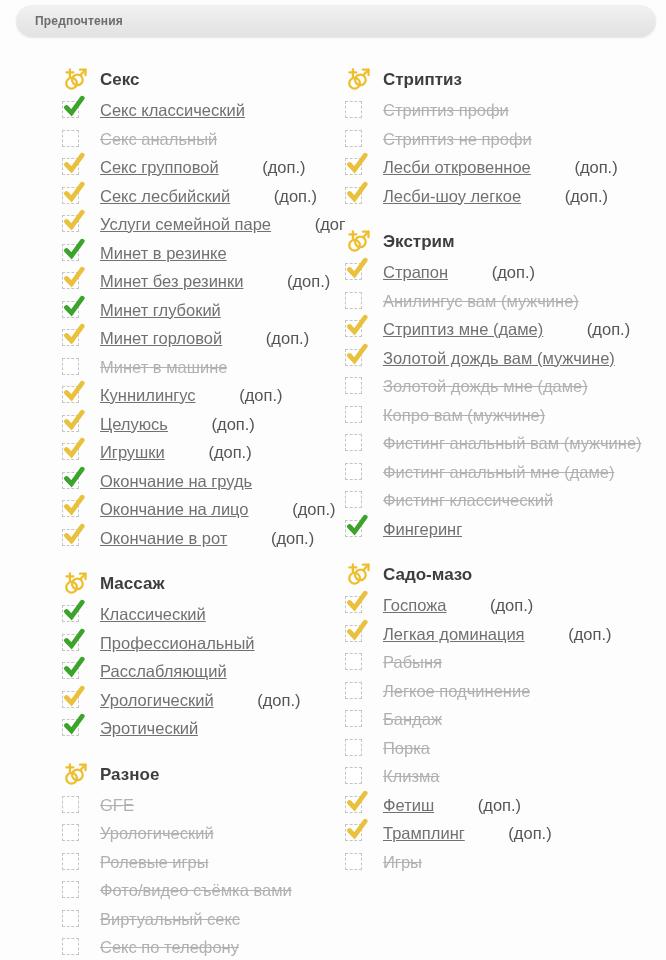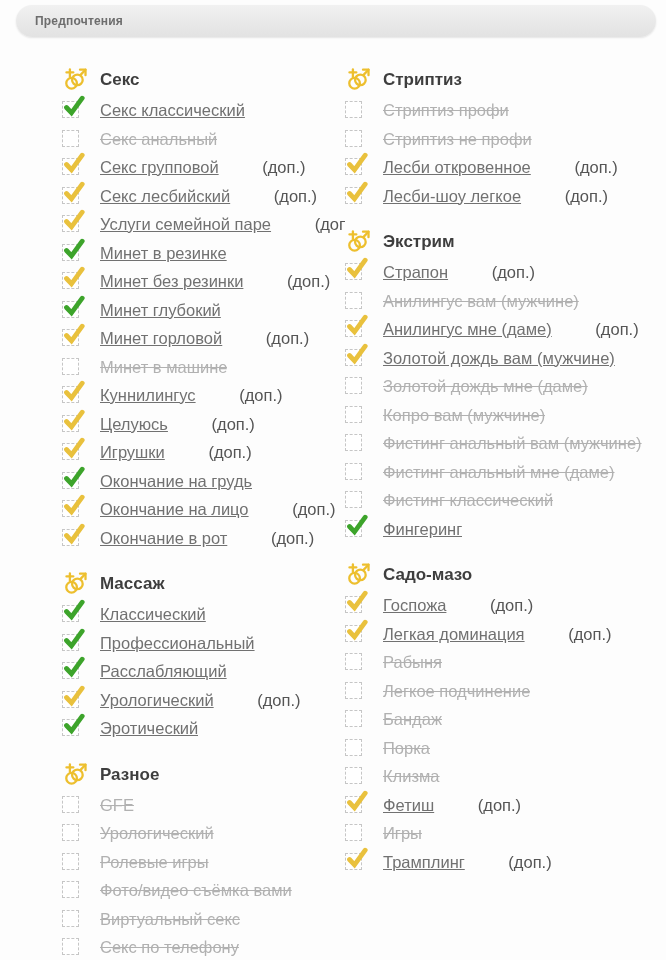--- a/index.html
+++ b/index.html
@@ -390,21 +390,21 @@
           <div class="item">
             <span class="checkbox"></span>
             <span class="label"><span class="struck">Анилингус вам (мужчине)</span></span>
           </div>
           <div class="item">
             <span class="checkbox">
               <svg class="check-svg" viewBox="0 0 22 22" aria-hidden="true">
      <path d="M3.5 12.5 L8.5 17.8 L19.2 3.2" fill="none" stroke="#e9c13d" stroke-width="4.8" stroke-linecap="round" stroke-linejoin="miter"></path>
    </svg>
             </span>
-            <span class="label"><span class="pref-link">Анилингус мне (даме)</span><span class="suffix"> (доп.)</span></span>
+            <span class="label"><span class="pref-link">Стриптиз мне (даме)</span><span class="suffix"> (доп.)</span></span>
           </div>
           <div class="item">
             <span class="checkbox">
               <svg class="check-svg" viewBox="0 0 22 22" aria-hidden="true">
      <path d="M3.5 12.5 L8.5 17.8 L19.2 3.2" fill="none" stroke="#e9c13d" stroke-width="4.8" stroke-linecap="round" stroke-linejoin="miter"></path>
    </svg>
             </span>
             <span class="label"><span class="pref-link">Золотой дождь вам (мужчине)</span></span>
           </div>
           <div class="item">
@@ -490,27 +490,27 @@
           </div>
           <div class="item">
             <span class="checkbox">
               <svg class="check-svg" viewBox="0 0 22 22" aria-hidden="true">
      <path d="M3.5 12.5 L8.5 17.8 L19.2 3.2" fill="none" stroke="#e9c13d" stroke-width="4.8" stroke-linecap="round" stroke-linejoin="miter"></path>
    </svg>
             </span>
             <span class="label"><span class="pref-link">Фетиш</span><span class="suffix"> (доп.)</span></span>
           </div>
           <div class="item">
+            <span class="checkbox">
+              <svg class="check-svg" viewBox="0 0 22 22" aria-hidden="true">
+     <path d="M3.5 12.5 L8.5 17.8 L19.2 3.2" fill="none" stroke="#e9c13d" stroke-width="4.8" stroke-linecap="round" stroke-linejoin="miter"></path>
+   </svg>
+            </span>
+            <span class="label"><span class="pref-link">Трамплинг</span><span class="suffix"> (доп.)</span></span>
+          </div>
+          <div class="item">
             <span class="checkbox"></span>
             <span class="label"><span class="struck">Игры</span></span>
-          </div>
-          <div class="item">
-            <span class="checkbox">
-              <svg class="check-svg" viewBox="0 0 22 22" aria-hidden="true">
-     <path d="M3.5 12.5 L8.5 17.8 L19.2 3.2" fill="none" stroke="#e9c13d" stroke-width="4.8" stroke-linecap="round" stroke-linejoin="miter"></path>
-   </svg>
-            </span>
-            <span class="label"><span class="pref-link">Трамплинг</span><span class="suffix"> (доп.)</span></span>
           </div>
         </div>
       </div>
   </div>
 </div>
 
 </body></html>

